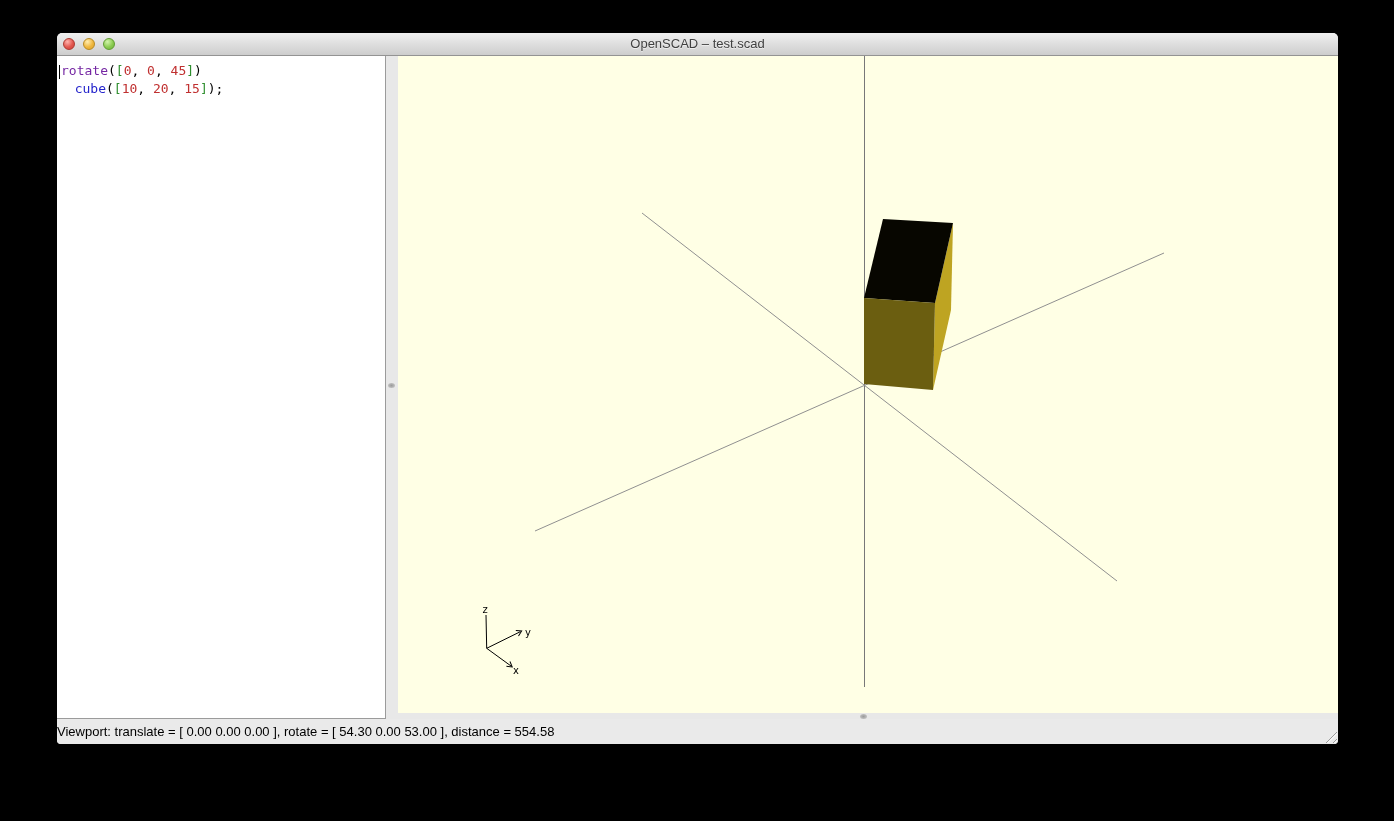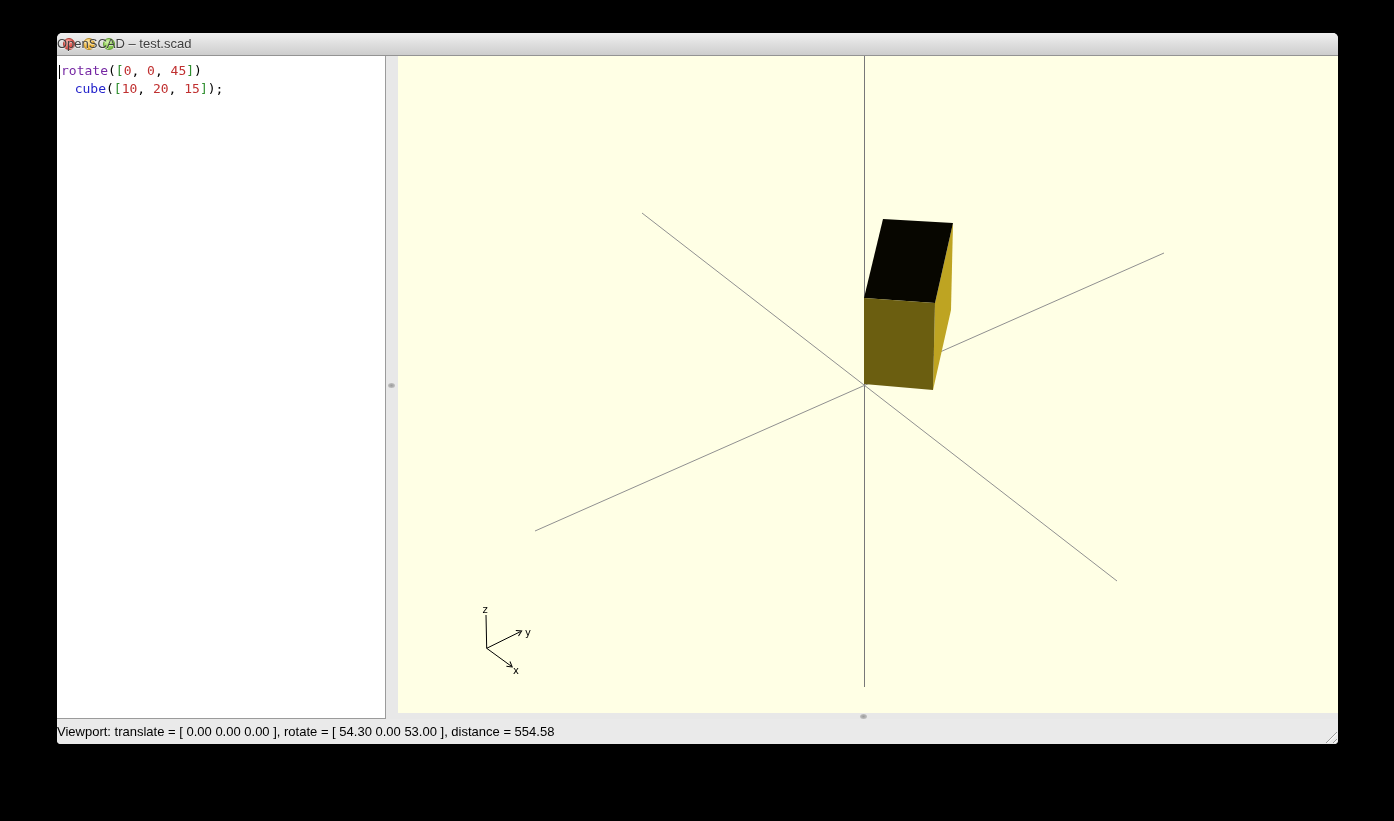--- a/index.html
+++ b/index.html
@@ -25,21 +25,21 @@
     display:flex;align-items:center;
     border-radius:5px 5px 0 0;
   }
   .traffic{position:absolute;left:6px;top:0;height:22px;display:flex;align-items:center;}
   .tl{width:12px;height:12px;border-radius:50%;margin-right:8px;box-sizing:border-box;}
   .tl.red{background:radial-gradient(circle at 35% 28%, #ffb3ac, #e2574f 55%, #cf4138);border:1px solid #ad3a31;}
   .tl.yellow{background:radial-gradient(circle at 35% 28%, #ffedb0, #efb73e 55%, #e0a32e);border:1px solid #b78a24;}
   .tl.green{background:radial-gradient(circle at 35% 28%, #d2f3ab, #8ccc52 55%, #6fb13c);border:1px solid #619d33;}
   .title{
     position:absolute;left:0;right:0;top:0;height:22px;
-    line-height:22px;
+    text-align:center;line-height:22px;
     font-size:13px;color:#404040;
     text-shadow:0 1px 0 rgba(255,255,255,0.55);
   }
   .content{
     position:absolute;left:0;top:23px;right:0;height:663px;
     display:flex;flex-direction:row;
   }
   .editor{
     position:relative;
     width:329px;height:663px;box-sizing:border-box;

